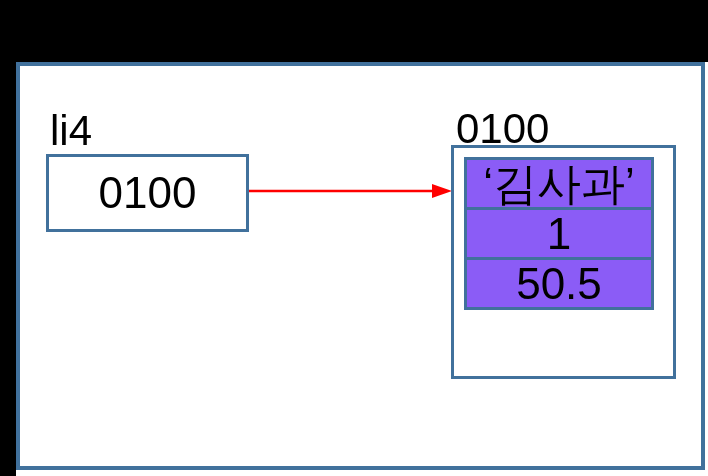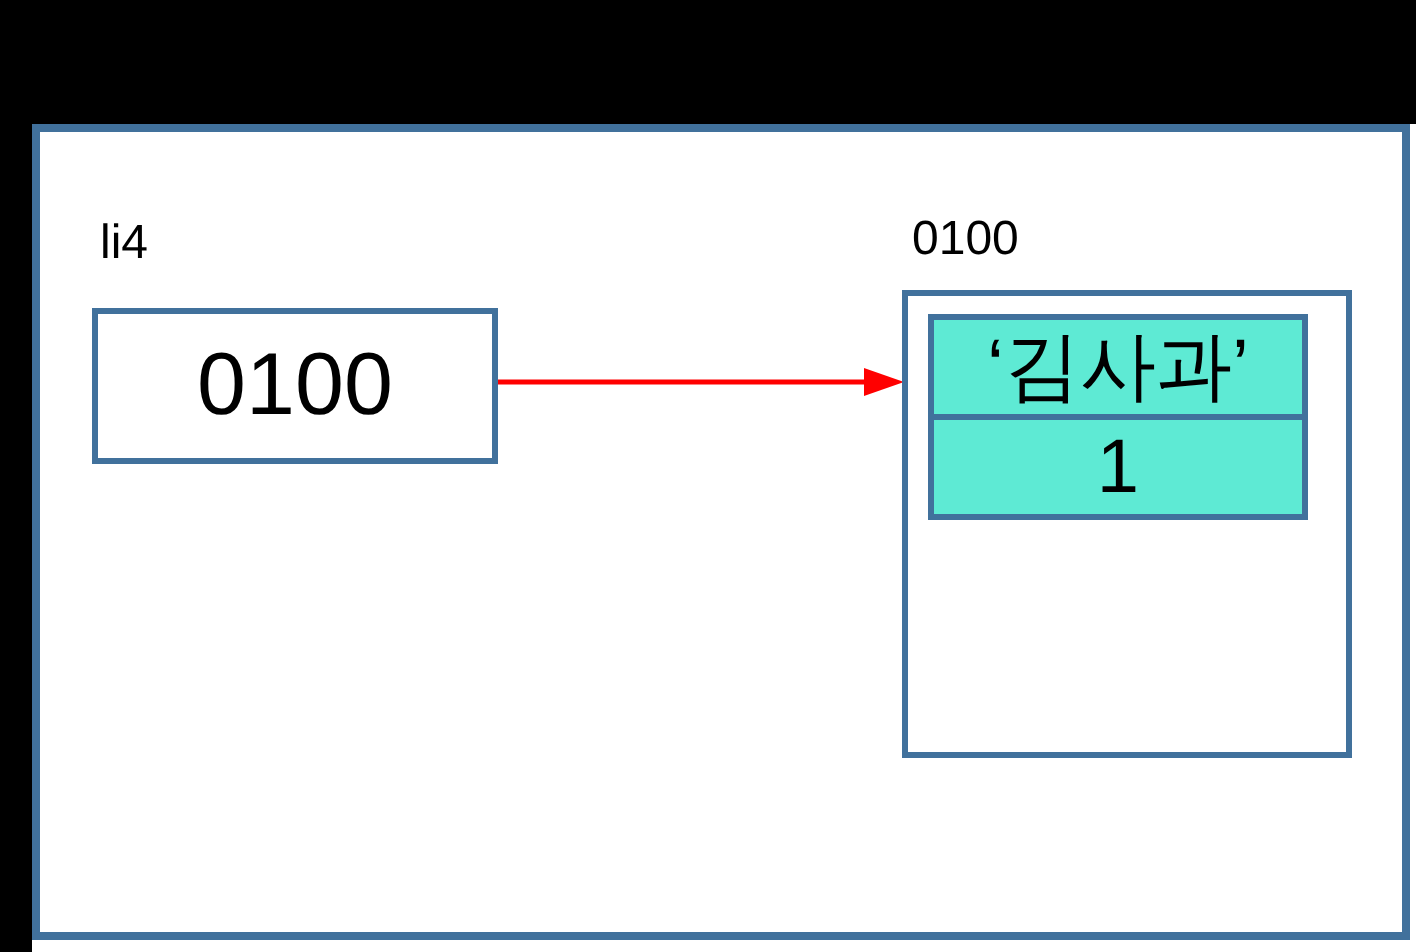--- a/index.html
+++ b/index.html
@@ -34,21 +34,21 @@
   }
   .panel {
     position: absolute;
     left: 16px; top: 62px;
     width: 681px; height: 400px;
     background: #ffffff;
     border: 4px solid #41719C;
   }
   .lbl {
     position: absolute;
-    font-size: 24px;
+    font-size: 42px;
     line-height: 1;
     color: #000000;
     white-space: nowrap;
   }
   .lbl-var { left: 30px; top: 44px; }
   .lbl-addr { left: 436px; top: 42px; }
   .varbox {
     position: absolute;
     left: 26px; top: 88px;
     width: 197px; height: 72px;
@@ -87,24 +87,24 @@
     left: 10px; top: 9px;
     width: 190px;
     border-collapse: collapse;
   }
   .memtable td {
     border: 3px solid #41719C;
     height: 47px;
     padding: 0;
     text-align: center;
     vertical-align: middle;
-    font-size: 38px;
+    font-size: 44px;
     line-height: 1;
     color: #000000;
-    background: #5eead4;
+    background: #8b5cf6;
     white-space: nowrap;
   }
 </style>
 </head>
 <body>
 
 <div class="stage">
   <div class="band-top"></div>
   <div class="band-left"></div>
 
@@ -125,18 +125,21 @@
 
     <div class="membox">
       <table class="memtable">
         <tbody>
           <tr>
             <td>‘김사과’</td>
           </tr>
           <tr>
             <td>1</td>
           </tr>
+          <tr>
+            <td>50.5</td>
+          </tr>
         </tbody>
       </table>
     </div>
 
   </div>
 </div>
 
 </body></html>

